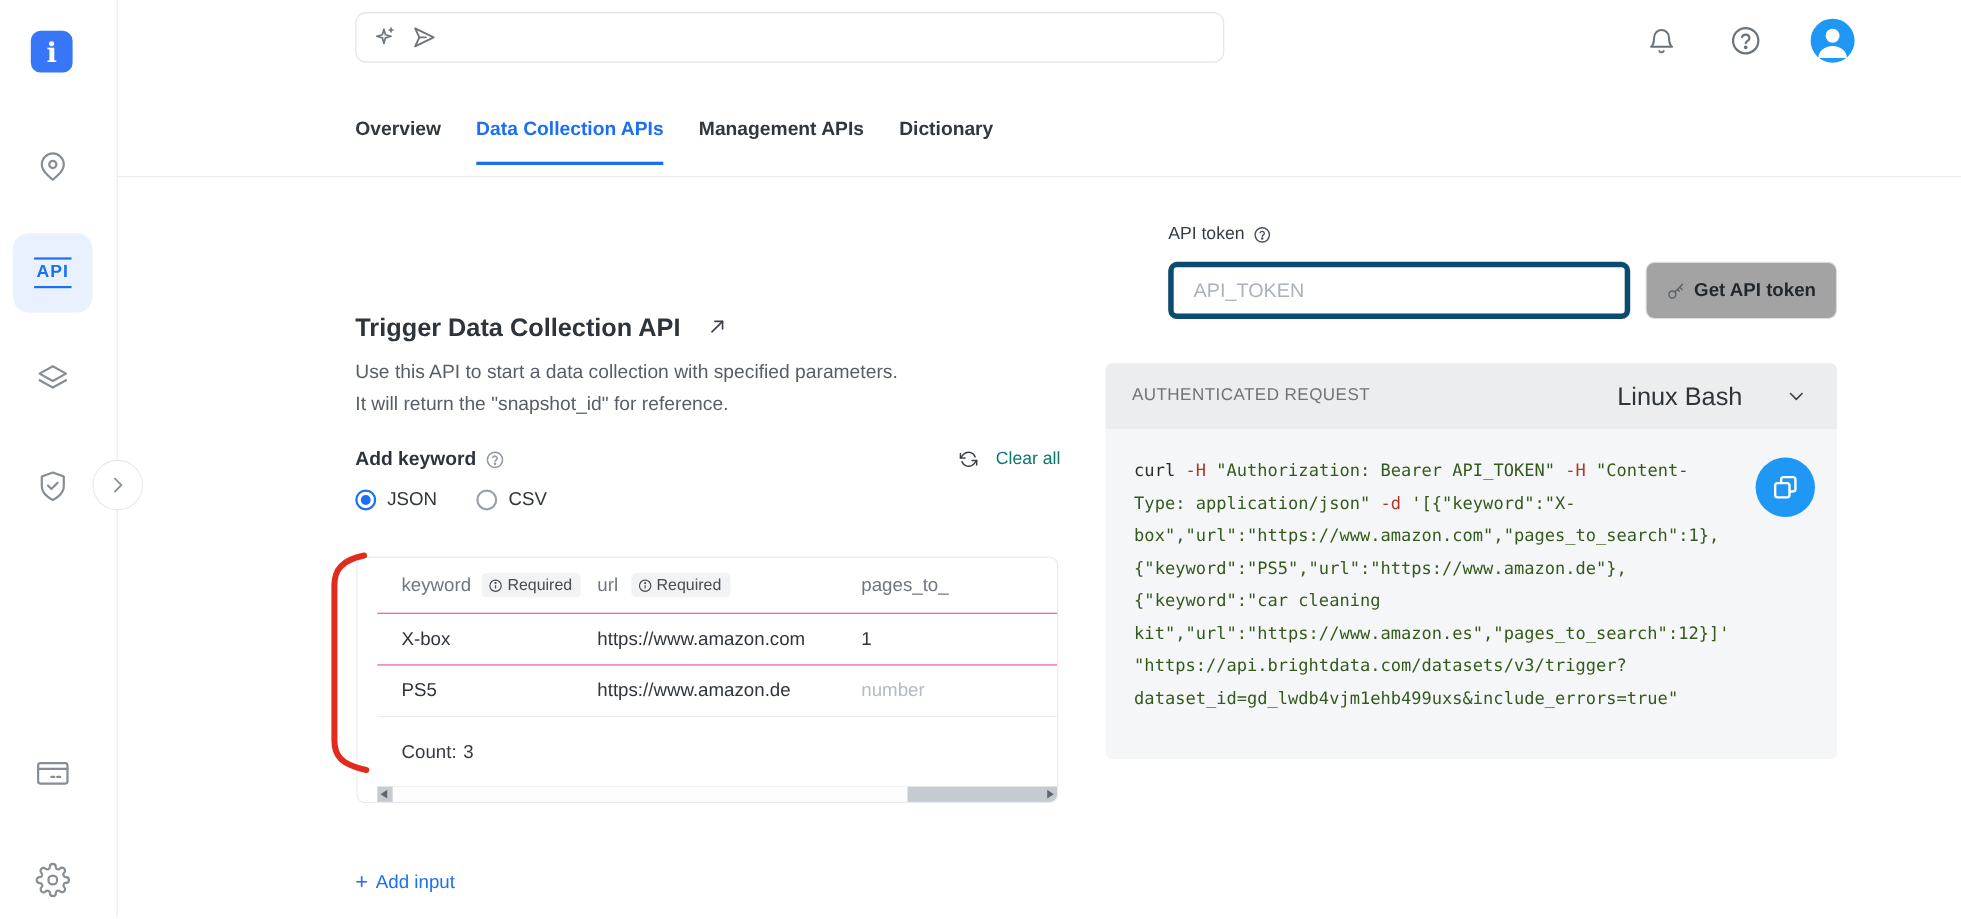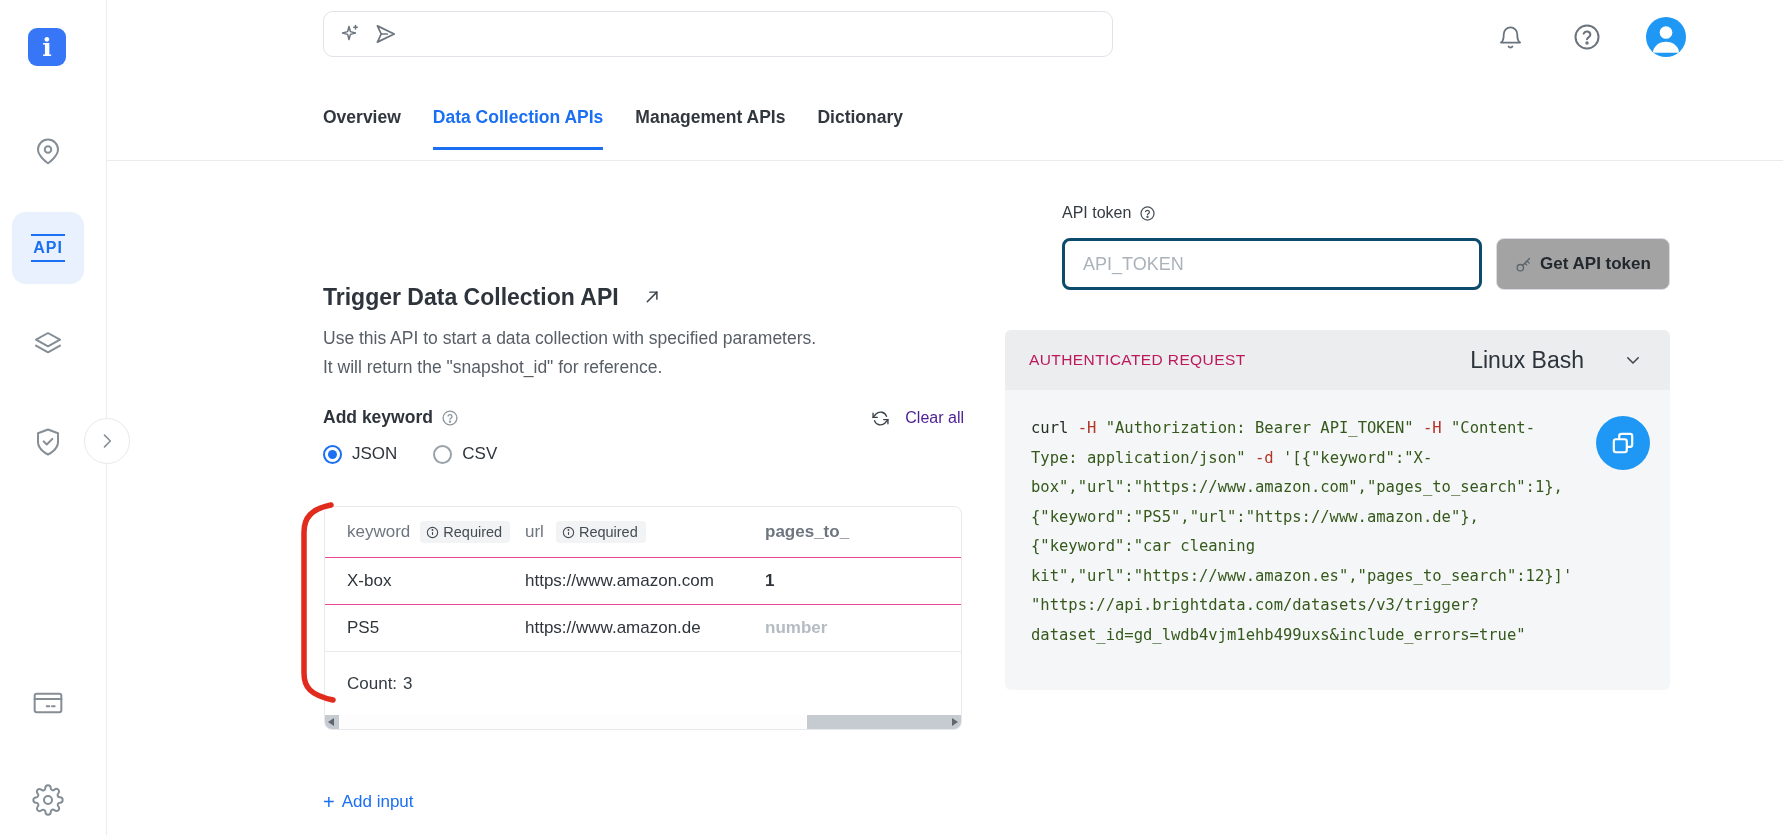--- a/index.html
+++ b/index.html
@@ -33,58 +33,58 @@
   .tabs { position:absolute; left:323px; top:107px; display:flex; gap:32px; font-size:17.5px; font-weight:600; color:#31373e; }
   .tab { padding-bottom:19px; cursor:pointer; border-bottom:3px solid transparent; }
   .tab.active { color:var(--accent-blue,#1a6ff2); border-bottom-color:var(--accent-blue,#1a6ff2); }
   .tabs-divider { position:absolute; left:107px; right:0; top:160px; height:1px; background:#e9ebee; }
   
   .title-row { position:absolute; left:323px; top:284px; display:flex; align-items:flex-start; gap:23px; }
   .title-row h1 { font-size:23px; font-weight:700; color:#2e343c; }
   .desc { position:absolute; left:323px; top:324px; width:650px; font-size:17.5px; line-height:28.5px; color:#575e66; }
   .addrow { position:absolute; left:323px; top:407px; width:641px; display:flex; align-items:center; justify-content:space-between; }
   .addrow .lbl { display:flex; align-items:center; gap:8px; font-size:17.5px; font-weight:700; color:#2e343c; }
-  .clear-all { display:flex; align-items:flex-end; gap:16px; font-size:16px; color:#4c1d95; cursor:pointer; }
+  .clear-all { display:flex; align-items:flex-start; gap:16px; font-size:16px; color:#0f766e; cursor:pointer; }
   .radios { position:absolute; left:323px; top:444px; display:flex; gap:36px; font-size:17px; color:#2f353b; }
   .radio-opt { display:flex; align-items:center; gap:10px; cursor:pointer; }
   .rdot { width:19px; height:19px; border-radius:50%; border:2px solid #99a1a9; background:#fff; position:relative; }
   .rdot.sel { border-color:var(--accent-blue,#1a6ff2); }
   .rdot.sel::after { content:""; position:absolute; left:3px; top:3px; width:9px; height:9px; border-radius:50%; background:var(--accent-blue,#1a6ff2); }
   
-  .card { position:absolute; left:324px; top:506px; width:638px; border:1px solid #e7e9ec; border-radius:8px; overflow:hidden; background:#fff; }
+  .card { position:absolute; left:324px; top:506px; width:638px; border:1px solid #e7e9ec; border-radius:8px; overflow:hidden; background:#fff;padding-left:18px; }
   .trow { display:flex; align-items:center; padding-left:22px; }
   .thead { height:50px; color:#6e7680; font-size:17px; }
   .cell1 { width:178px; display:flex; align-items:center; gap:10px; }
   .cell2 { width:240px; display:flex; align-items:center; gap:12px; }
-  .cell3 { flex:1;font-weight:bold; }
+  .cell3 { flex:1; }
   .req-badge { display:inline-flex; align-items:center; gap:4px; background:#f1f3f5; border-radius:4px;
                padding:3px 8px 3px 6px; font-size:14.5px; color:#454c54; }
   .drow { height:47px; border-top:1px solid #ec4899; font-size:17px; color:#2f353b;justify-content:flex-end; }
   .drow .cell1, .drow .cell2, .drow .cell3 { cursor:text; }
   .ph { color:#b4bbc3; }
   .count-row { height:64px; border-top:1px solid #e8eaed; font-size:17px; color:#343b42; display:flex; align-items:center; padding-left:22px; gap:6px; }
   .hscroll { position:relative; height:14px; background:#c6cbd1; cursor:pointer; }
   .hthumb { position:absolute; left:14px; top:0; width:468px; height:14px; background:#fdfdfd; cursor:grab; }
   .harrow { position:absolute; top:2.5px; width:0; height:0; border-top:4.5px solid transparent; border-bottom:4.5px solid transparent; cursor:pointer; }
   .harrow.l { left:3px; border-right:6px solid #5f666d; }
   .harrow.r { right:3px; border-left:6px solid #5f666d; }
   .add-input { position:absolute; left:323px; top:792px; font-size:17px; color:var(--accent-blue,#1a6ff2); display:flex; gap:7px; align-items:center; cursor:pointer; }
   .annotation { position:absolute; left:296px; top:498px; pointer-events:none; }
   
   .token-label { position:absolute; left:1062px; top:204px; display:flex; align-items:center; gap:8px; font-size:16px; color:#343b42; }
-  .token-input { position:absolute; left:1062px; top:238px; width:420px; height:52px; border:3px solid #0c4a6e; border-radius:8px;
+  .token-input { position:absolute; left:1062px; top:238px; width:420px; height:52px; border:5px solid #0c4a6e; border-radius:8px;
                  padding:0 18px; font-size:18px; color:#333; font-family:inherit; outline:none; }
   .token-input::placeholder { color:#aab2bb; }
   .get-token { position:absolute; left:1496px; top:238px; width:174px; height:52px; background:#a3a3a3; border:1px solid #d9dde2;
                border-radius:8px; display:flex; align-items:center; justify-content:center; gap:8px;
                font-size:17px; font-weight:700; color:#23282e; cursor:pointer; font-family:inherit; }
   .panel { position:absolute; left:1005px; top:330px; width:665px; border-radius:6px; }
   .panel-header { height:60px; background:#ebedef; border-radius:6px 6px 0 0; display:flex; align-items:center;
                   justify-content:space-between; padding:0 28px 0 24px; }
-  .panel-title { font-size:15.5px; letter-spacing:.4px; color:#be185d; }
+  .panel-title { font-size:15.5px; letter-spacing:.4px; color:#737373; }
   .lang-select { display:flex; align-items:center; gap:40px; cursor:pointer; }
   .lang-select span { font-size:23px; color:#2e343b; }
   .panel-body { background:#f4f6f7; border-radius:0 0 6px 6px; padding:24px 26px 40px; }
   .code-line { font-family:"DejaVu Sans Mono", monospace; font-size:15.5px; line-height:29.5px; white-space:pre; }
   .tok-plain { color:var(--code-plain,#233023); }
   .tok-flag { color:var(--code-flag,#b23526); }
   .tok-string { color:var(--code-string,#35591c); }
   .copy-btn { position:absolute; left:591px; top:86px; width:54px; height:54px; border-radius:50%;
               background:var(--bright-blue,#1e98f4); display:flex; align-items:center; justify-content:center; cursor:pointer; border:none; }
 </style>

